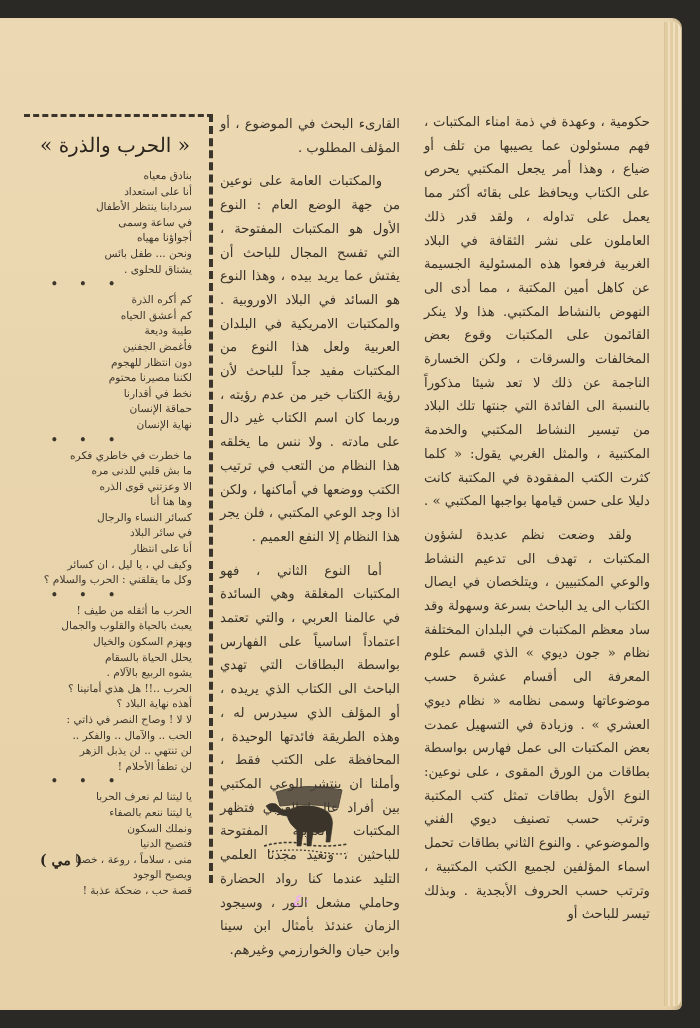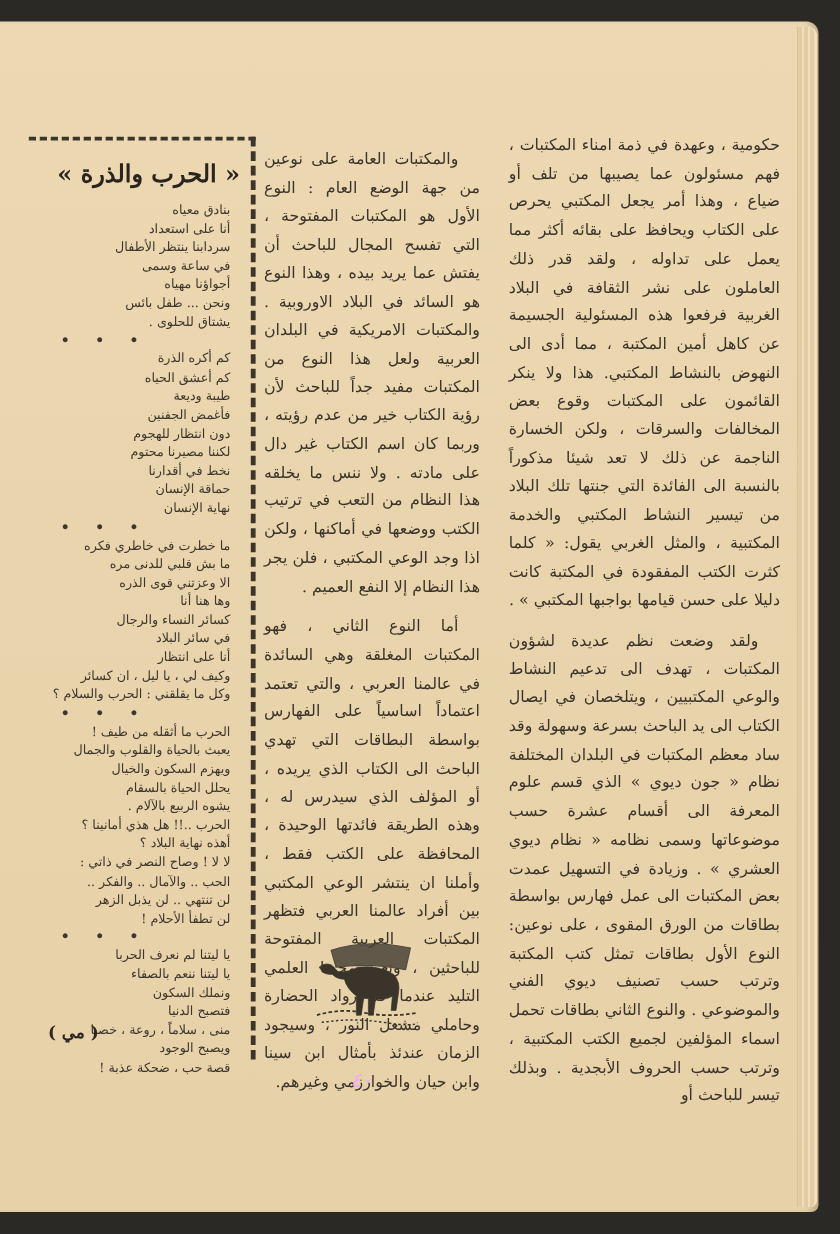--- a/index.html
+++ b/index.html
@@ -25,22 +25,22 @@
   .col p { margin: 0; }
   .col p.indent { text-indent: 18px; }
   .col-right { left: 424px; top: 110px; width: 226px; }
   .col-mid { left: 220px; top: 112px; width: 180px; }
   .gap { height: 10px; }
   .poem-box {
     position: absolute; left: 24px; top: 114px; width: 185px; height: 766px;
     border-top: 3px dashed #3b352c; border-right: 4px dashed #3b352c;
   }
   .poem-title {
-    position: absolute; left: 30px; top: 133px; width: 170px; direction: rtl;
-    font-size: 20px; font-weight: bold; color: #2a241d;
+    position: absolute; left: 30px; top: 133px; width: 170px; text-align: center; direction: rtl;
+    font-size: 20px; font-weight: normal; color: #2a241d;
   }
   .poem {
     position: absolute; left: 30px; top: 168px; width: 162px; direction: rtl; text-align: right;
     font-size: 10.6px; line-height: 15.6px; color: #3d362d;
   }
   .poem .line { display: block; white-space: nowrap; }
   .poem .stars { display: block; text-align: center; letter-spacing: 8px; font-size: 14px; line-height: 15px; padding-right: 48px; }
   .poem-author {
     position: absolute; left: 40px; top: 852px; direction: rtl; font-size: 14px; font-weight: bold; color: #2c261f;
   }
@@ -53,20 +53,21 @@
 <div class="page"></div>
 <div class="page-edge"></div>
 
 <div class="col col-right">
   <p>حكومية ، وعهدة في ذمة امناء المكتبات ، فهم مسئولون عما يصيبها من تلف أو ضياع ، وهذا أمر يجعل المكتبي يحرص على الكتاب ويحافظ على بقائه أكثر مما يعمل على تداوله ، ولقد قدر ذلك العاملون على نشر الثقافة في البلاد الغربية فرفعوا هذه المسئولية الجسيمة عن كاهل أمين المكتبة ، مما أدى الى النهوض بالنشاط المكتبي. هذا ولا ينكر القائمون على المكتبات وقوع بعض المخالفات والسرقات ، ولكن الخسارة الناجمة عن ذلك لا تعد شيئا مذكوراً بالنسبة الى الفائدة التي جنتها تلك البلاد من تيسير النشاط المكتبي والخدمة المكتبية ، والمثل الغربي يقول: « كلما كثرت الكتب المفقودة في المكتبة كانت دليلا على حسن قيامها بواجبها المكتبي » .</p>
   <div class="gap"></div>
   <p class="indent">ولقد وضعت نظم عديدة لشؤون المكتبات ، تهدف الى تدعيم النشاط والوعي المكتبيين ، ويتلخصان في ايصال الكتاب الى يد الباحث بسرعة وسهولة وقد ساد معظم المكتبات في البلدان المختلفة نظام « جون ديوي » الذي قسم علوم المعرفة الى أقسام عشرة حسب موضوعاتها وسمى نظامه « نظام ديوي العشري » . وزيادة في التسهيل عمدت بعض المكتبات الى عمل فهارس بواسطة بطاقات من الورق المقوى ، على نوعين: النوع الأول بطاقات تمثل كتب المكتبة وترتب حسب تصنيف ديوي الفني والموضوعي . والنوع الثاني بطاقات تحمل اسماء المؤلفين لجميع الكتب المكتبية ، وترتب حسب الحروف الأبجدية . وبذلك تيسر للباحث أو</p>
 </div>
 
 <div class="col col-mid">
+  <p>القارىء البحث في الموضوع ، أو المؤلف المطلوب .</p>
   <div class="gap"></div>
   <p class="indent">والمكتبات العامة على نوعين من جهة الوضع العام : النوع الأول هو المكتبات المفتوحة ، التي تفسح المجال للباحث أن يفتش عما يريد بيده ، وهذا النوع هو السائد في البلاد الاوروبية . والمكتبات الامريكية في البلدان العربية ولعل هذا النوع من المكتبات مفيد جداً للباحث لأن رؤية الكتاب خير من عدم رؤيته ، وربما كان اسم الكتاب غير دال على مادته . ولا ننس ما يخلقه هذا النظام من التعب في ترتيب الكتب ووضعها في أماكنها ، ولكن اذا وجد الوعي المكتبي ، فلن يجر هذا النظام إلا النفع العميم .</p>
   <div class="gap"></div>
   <p class="indent">أما النوع الثاني ، فهو المكتبات المغلقة وهي السائدة في عالمنا العربي ، والتي تعتمد اعتماداً اساسياً على الفهارس بواسطة البطاقات التي تهدي الباحث الى الكتاب الذي يريده ، أو المؤلف الذي سيدرس له ، وهذه الطريقة فائدتها الوحيدة ، المحافظة على الكتب فقط ، وأملنا ان ينتشر الوعي المكتبي بين أفراد عالمنا العربي فتظهر المكتبات العربية المفتوحة للباحثين ، ونعيد مجدنا العلمي التليد عندما كنا رواد الحضارة وحاملي مشعل النور ، وسيجود الزمان عندئذ بأمثال ابن سينا وابن حيان والخوارزمي وغيرهم.</p>
 </div>
 
 <div class="poem-box"></div>
 <div class="poem-title">« الحرب والذرة »</div>
 <div class="poem" id="poem">
     <span class="line">بنادق معياه</span>

